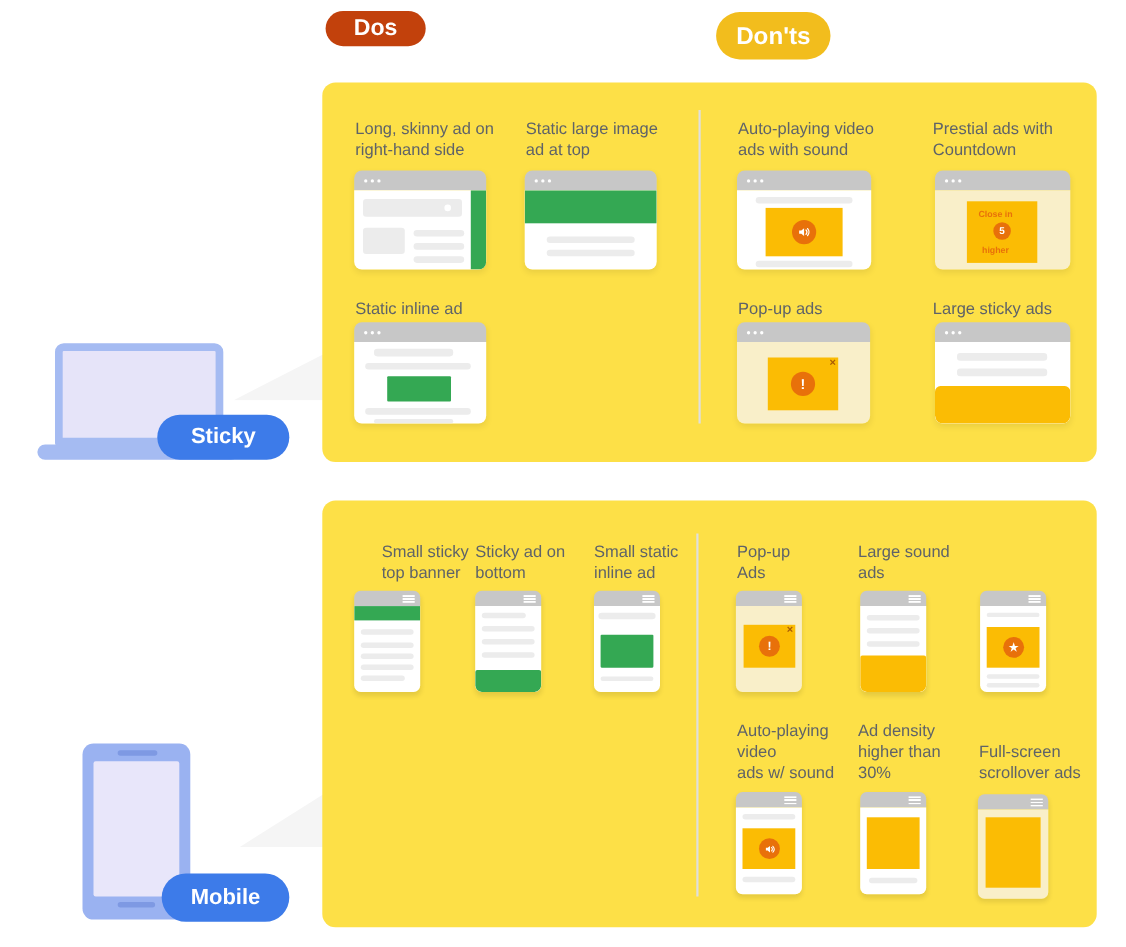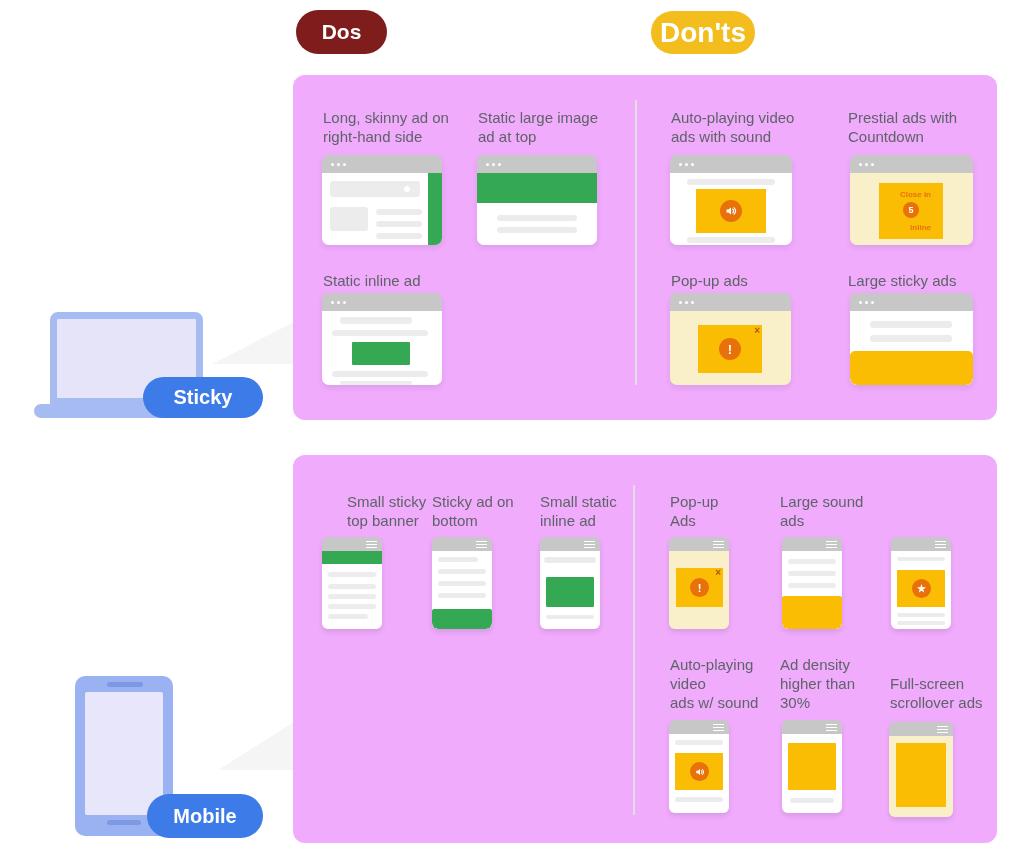--- a/index.html
+++ b/index.html
@@ -1,25 +1,25 @@
 <!DOCTYPE html>
 <html><head>
 <meta charset="utf-8">
 <style>
   html,body{margin:0;padding:0;background:#fff;}
   .canvas{position:relative;width:1024px;height:861px;background:#ffffff;overflow:hidden;
           font-family:"Liberation Sans", sans-serif;}
   .pill{position:absolute;display:flex;align-items:center;justify-content:center;
         color:#fff;font-weight:bold;border-radius:24px;}
-  .pill.dos{left:296px;top:10px;width:91px;height:44px;background:#7f1d1d;font-size:21px;}
-  .pill.donts{left:651px;top:11px;width:104px;height:43px;background:#F2BD1D;font-size:28px;}
+  .pill.dos{left:296px;top:10px;width:91px;height:32px;background:#c2410c;font-size:21px;}
+  .pill.donts{left:651px;top:11px;width:104px;height:43px;background:#F2BD1D;font-size:22px;}
   .pill.device{background:#3D7BE9;font-size:20px;}
   .pill.desktop{left:143px;top:377px;width:120px;height:41px;}
   .pill.mobile{left:147px;top:794px;width:116px;height:44px;}
-  .panel{position:absolute;left:293px;width:704px;background:#f0abfc;border-radius:12px;}
+  .panel{position:absolute;left:293px;width:704px;background:#fde047;border-radius:12px;}
   .panel.desktop{top:75px;height:345px;}
   .panel.mobile{top:455px;height:388px;}
   .tail{position:absolute;background:#F5F5F5;}
   .tail.desktop{left:212px;top:322px;width:82px;height:42px;clip-path:polygon(100% 0,100% 100%,0 100%);}
   .tail.mobile{left:218px;top:722px;width:76px;height:48px;clip-path:polygon(100% 0,100% 100%,0 100%);}
   .vdivider{position:absolute;width:2px;background:#DFDFDF;}
   .label{position:absolute;color:#5F6368;font-size:15px;line-height:19px;white-space:pre-line;}
   
   .bcard{position:absolute;border-radius:7px;box-shadow:0 3px 6px rgba(0,0,0,.08);}
   .bbar{position:absolute;left:0;top:0;right:0;height:18px;background:#C7C7C7;
@@ -27,21 +27,21 @@
   .bdot{width:3px;height:3px;border-radius:50%;background:#fff;margin-right:3px;}
   .bbody{position:absolute;left:0;top:18px;right:0;bottom:0;background:#fff;border-radius:0 0 7px 7px;overflow:hidden;}
   .bbody.pale{background:#F9EFC9;}
   .gline{position:absolute;background:#ECECEC;border-radius:3px;}
   .gblock{position:absolute;background:#ECECEC;border-radius:3px;}
   .greenfill{position:absolute;background:#34A853;}
   .yellowfill{position:absolute;background:#FBBC04;}
   .orange-circle{position:absolute;background:#E8710A;border-radius:50%;color:#fff;
         display:flex;align-items:center;justify-content:center;font-weight:bold;}
   .closex{position:absolute;color:#A85B07;font-size:10px;line-height:10px;font-weight:bold;}
-  .cdtext{position:absolute;left:0;right:12px;text-align:right;color:#E8710A;font-size:8px;font-weight:bold;}
+  .cdtext{position:absolute;left:0;right:12px;text-align:center;color:#E8710A;font-size:8px;font-weight:bold;}
   
   .pcard{position:absolute;border-radius:6px;box-shadow:0 3px 5px rgba(0,0,0,.1);}
   .pbar{position:absolute;left:0;top:0;right:0;height:14px;background:#C7C7C7;border-radius:6px 6px 0 0;}
   .pmenu{position:absolute;right:5px;top:4px;width:11px;height:7px;
          background:linear-gradient(#fff 0 1.5px,transparent 1.5px 2.8px,#fff 2.8px 4.3px,transparent 4.3px 5.6px,#fff 5.6px 7px);}
   .pbody{position:absolute;left:0;top:14px;right:0;bottom:0;background:#fff;border-radius:0 0 6px 6px;overflow:hidden;}
   .pbody.pale{background:#F9EFC9;}
   
   .laptop-screen{position:absolute;left:50px;top:312px;width:139px;height:79px;
         background:#E6E4F9;border:7px solid #A5BBF2;border-radius:8px 8px 2px 2px;}
@@ -150,21 +150,21 @@
     <div class="bcard" style="left:557px;top:80px;width:123px;height:90px;">
       <div class="bbar">
           <span class="bdot"></span>
           <span class="bdot"></span>
           <span class="bdot"></span>
         </div>
       <div class="bbody pale">
         <div class="yellowfill" style="left:29px;top:10px;width:64px;height:56px;">
           <div class="cdtext" style="top:7px;">Close in</div>
           <div class="orange-circle" style="left:24px;top:19px;width:16px;height:16px;font-size:9px;">5</div>
-          <div class="cdtext" style="top:40px;">inline</div>
+          <div class="cdtext" style="top:40px;">higher</div>
         </div>
       </div>
     </div>
 
     <div class="bcard" style="left:377px;top:218px;width:121px;height:92px;">
       <div class="bbar">
           <span class="bdot"></span>
           <span class="bdot"></span>
           <span class="bdot"></span>
         </div>

